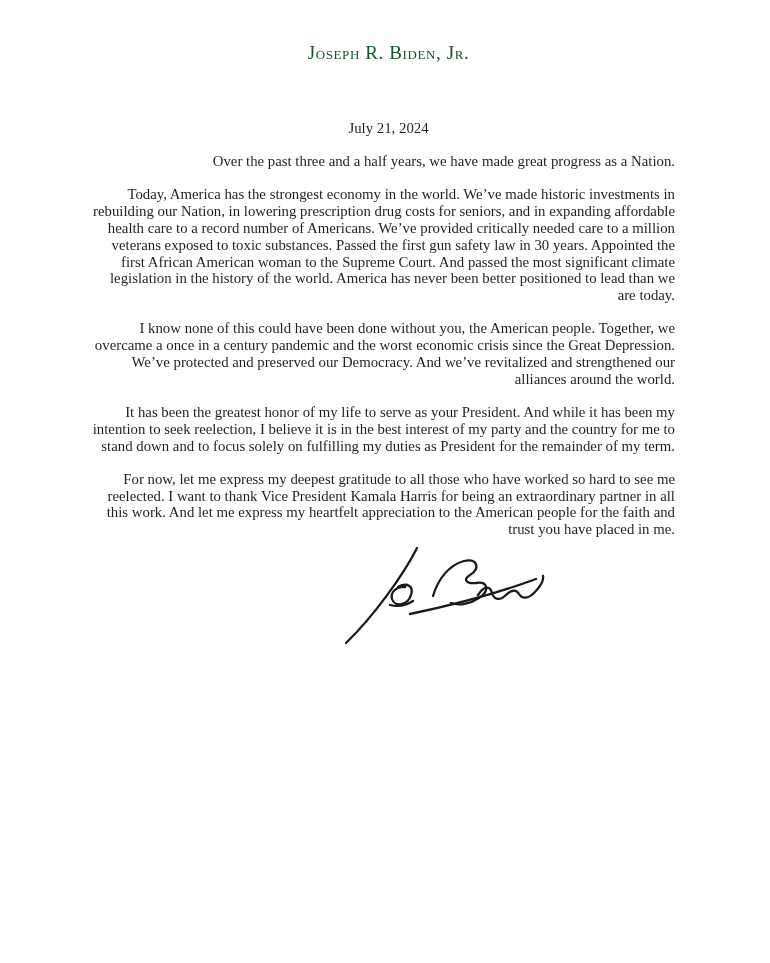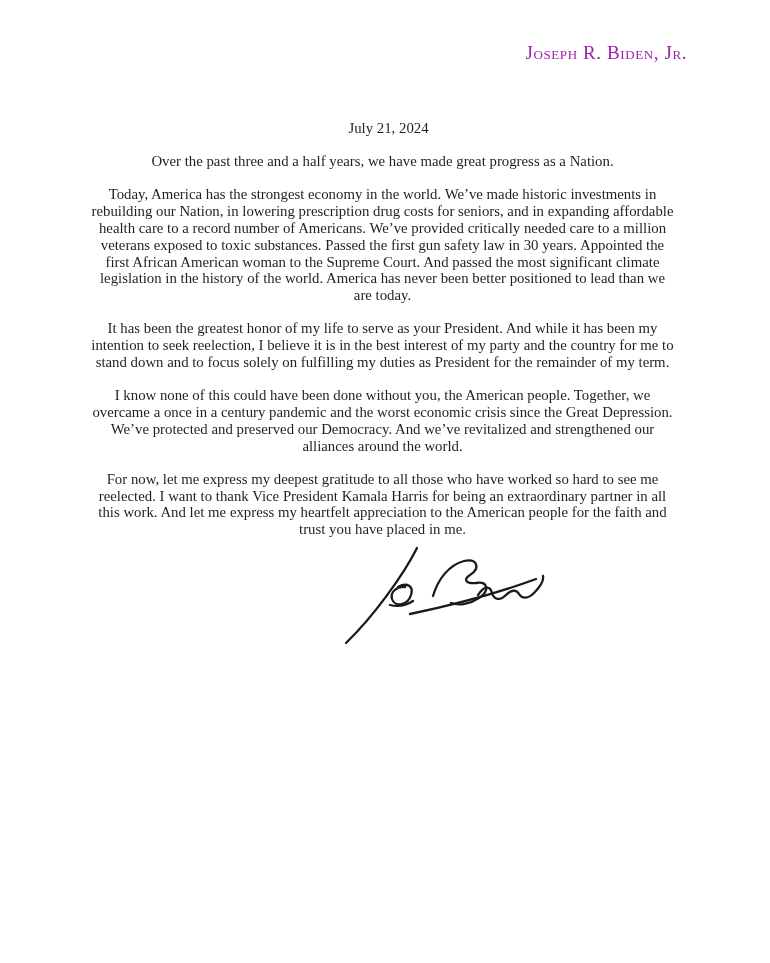--- a/index.html
+++ b/index.html
@@ -16,42 +16,42 @@
     font-family: "Liberation Serif", "DejaVu Serif", serif;
     color: #1f1f1f;
   }
   .content {
     position: absolute;
     left: 90px;
     top: 42px;
     width: 597px;
   }
   .letterhead {
-    text-align: right;
+    text-align: center;
     font-variant: small-caps;
     font-size: 19px;
     letter-spacing: 0.6px;
-    color: #a21caf;
+    color: #14532d;
     margin: 0 0 0 0;
   }
   .date {
     text-align: center;
     font-size: 14.8px;
     margin-top: 56px;
   }
   .salutation {
     font-size: 14.8px;
     margin-top: 38px;
     line-height: 16.8px;
   }
   .body-paragraph {
     font-size: 14.8px;
     line-height: 16.9px;
     margin: 16px 12px 0 0;
-    text-align: center;
+    text-align: right;
   }
   .signature-block {
     position: relative;
     margin-top: 4px;
     margin-left: 248px;
     width: 252px;
     height: 108px;
   }
   .signature-block svg {
     display: block;
@@ -67,23 +67,23 @@
 
     <div class="letterhead">Joseph R. Biden, Jr.</div>
 
     <div class="date">July 21, 2024</div>
 
 
     <p class="body-paragraph">Over the past three and a half years, we have made great progress as a Nation.</p>
 
     <p class="body-paragraph">Today, America has the strongest economy in the world. We’ve made historic investments in rebuilding our Nation, in lowering prescription drug costs for seniors, and in expanding affordable health care to a record number of Americans. We’ve provided critically needed care to a million veterans exposed to toxic substances. Passed the first gun safety law in 30 years. Appointed the first African American woman to the Supreme Court. And passed the most significant climate legislation in the history of the world. America has never been better positioned to lead than we are today.</p>
 
+    <p class="body-paragraph">I know none of this could have been done without you, the American people. Together, we overcame a once in a century pandemic and the worst economic crisis since the Great Depression. We’ve protected and preserved our Democracy. And we’ve revitalized and strengthened our alliances around the world.</p>
+
     <p class="body-paragraph">It has been the greatest honor of my life to serve as your President. And while it has been my intention to seek reelection, I believe it is in the best interest of my party and the country for me to stand down and to focus solely on fulfilling my duties as President for the remainder of my term.</p>
-
-    <p class="body-paragraph">I know none of this could have been done without you, the American people. Together, we overcame a once in a century pandemic and the worst economic crisis since the Great Depression. We’ve protected and preserved our Democracy. And we’ve revitalized and strengthened our alliances around the world.</p>
 
 
     <p class="body-paragraph">For now, let me express my deepest gratitude to all those who have worked so hard to see me reelected. I want to thank Vice President Kamala Harris for being an extraordinary partner in all this work. And let me express my heartfelt appreciation to the American people for the faith and trust you have placed in me.</p>
 
 
     <div class="signature-block">
       <svg viewBox="0 0 252 108" xmlns="http://www.w3.org/2000/svg">
         <g fill="none" stroke="#1a1a1a" stroke-width="2.3" stroke-linecap="round" stroke-linejoin="round">
 
           <path d="M79,6 C66,32 36,74 8,101"></path>

